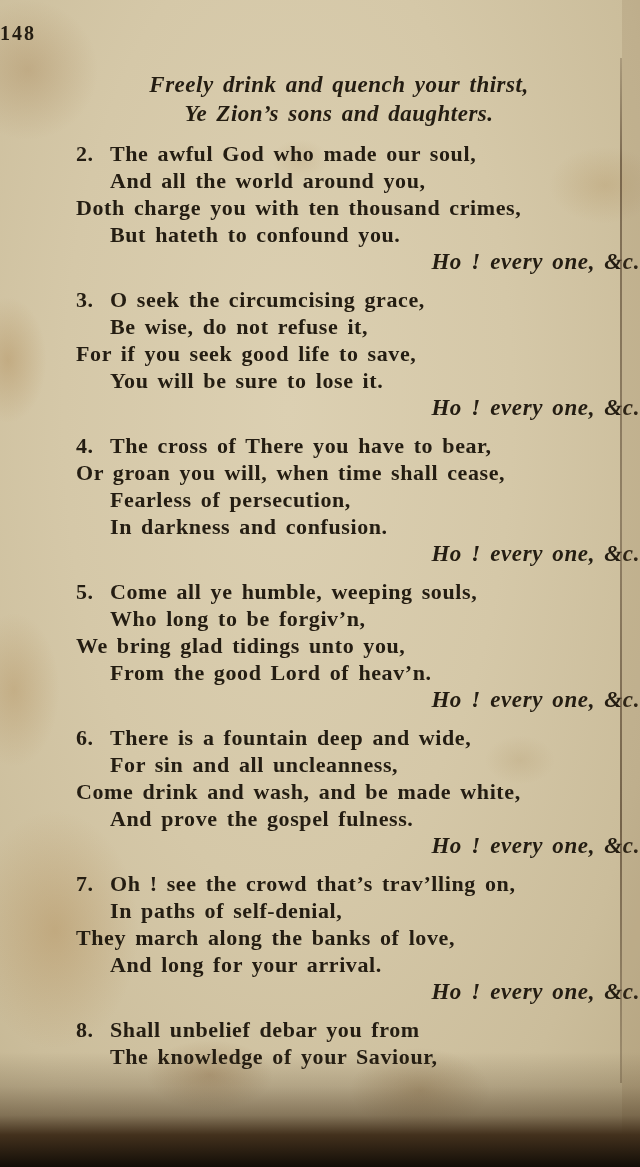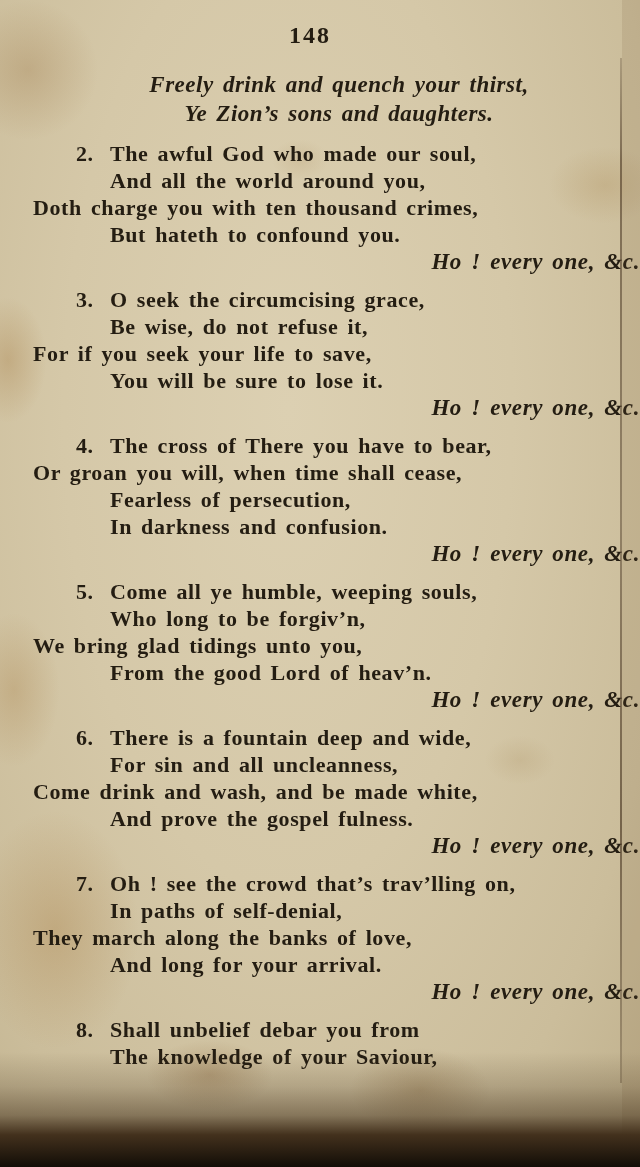--- a/index.html
+++ b/index.html
@@ -77,22 +77,21 @@
       rgba(74,56,34,0.22) 30%,
       rgba(74,56,34,0.55) 55%,
       #43311d 72%,
       #120d07 100%);
   }
   .page-number {
     position: absolute;
     top: 22px;
     left: 0;
     width: 620px;
-    text-align: center;
-    font-size: 24px;
+    font-size: 20px;
     font-weight: bold;
     letter-spacing: 2px;
   }
   .chorus {
     position: absolute;
     top: 70px;
     left: 0;
     width: 620px;
     text-align: center;
     font-style: italic;
@@ -116,21 +115,21 @@
   }
   .verse {
     margin-bottom: 11px;
   }
   .line {
     position: relative;
     padding-left: 110px;
     white-space: nowrap;
   }
   .line.flush {
-    padding-left: 33px;
+    padding-left: 76px;
   }
   .vnum {
     position: absolute;
     left: 76px;
     top: 0;
   }
   .refrain {
     font-style: italic;
     text-align: right;
     font-size: 23px;
@@ -154,21 +153,21 @@
       <div class="verse">
         <div class="line indent"><span class="vnum">2.</span><span>The awful God who made our soul,</span></div>
         <div class="line indent">And all the world around you,</div>
         <div class="line flush">Doth charge you with ten thousand crimes,</div>
         <div class="line indent">But hateth to confound you.</div>
         <div class="refrain">Ho ! every one, &amp;c.</div>
       </div>
       <div class="verse">
         <div class="line indent"><span class="vnum">3.</span><span>O seek the circumcising grace,</span></div>
         <div class="line indent">Be wise, do not refuse it,</div>
-        <div class="line flush">For if you seek your life to save,</div>
+        <div class="line flush">For if you seek good life to save,</div>
         <div class="line indent">You will be sure to lose it.</div>
         <div class="refrain">Ho ! every one, &amp;c.</div>
       </div>
       <div class="verse">
         <div class="line indent"><span class="vnum">4.</span><span>The cross of There you have to bear,</span></div>
         <div class="line flush">Or groan you will, when time shall cease,</div>
         <div class="line indent">Fearless of persecution,</div>
         <div class="line indent">In darkness and confusion.</div>
         <div class="refrain">Ho ! every one, &amp;c.</div>
       </div>

